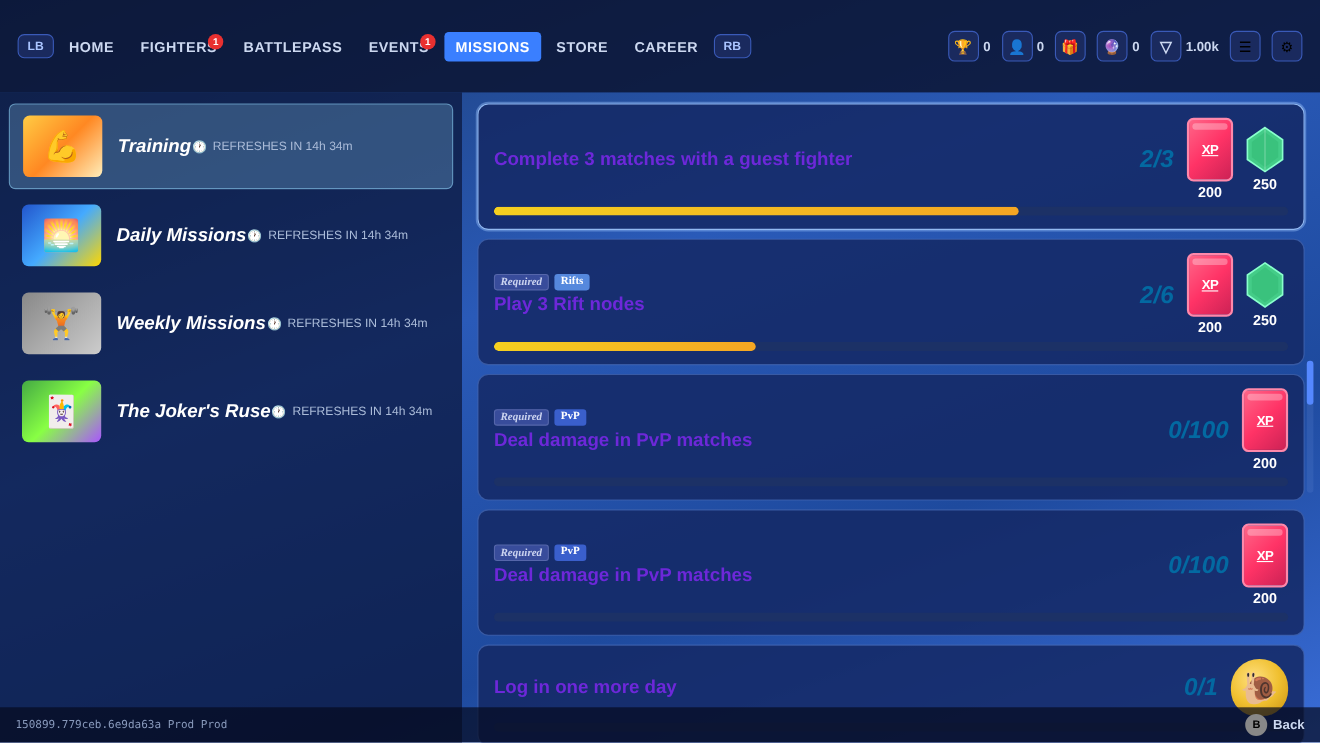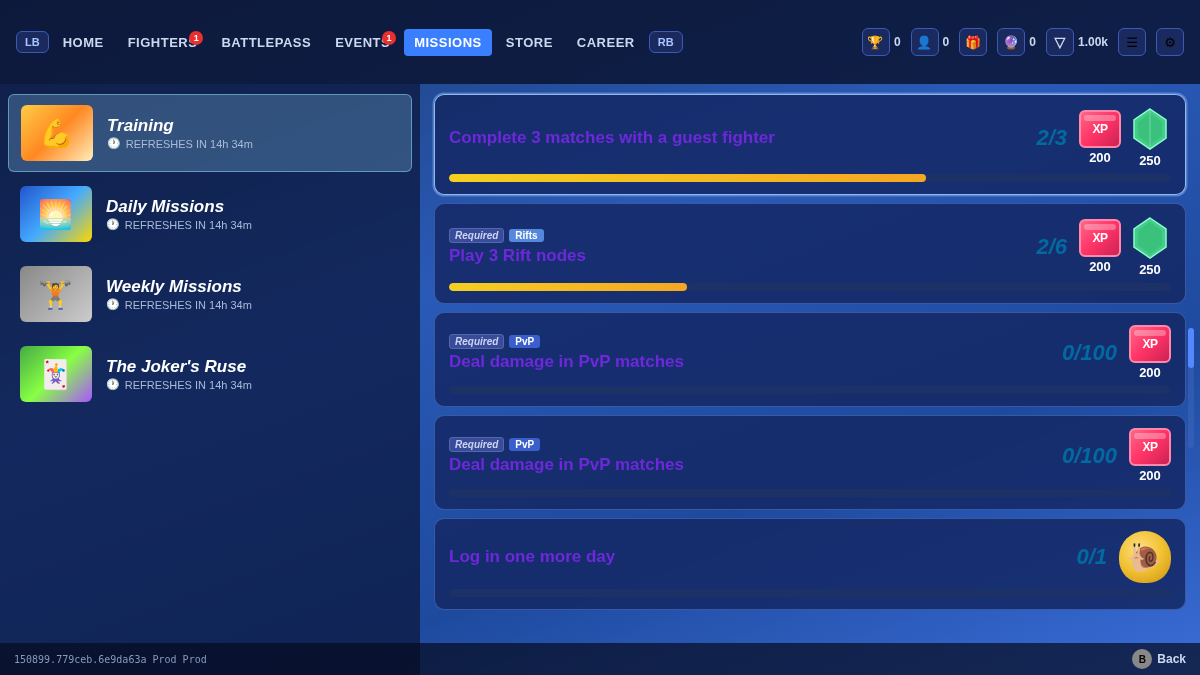--- a/index.html
+++ b/index.html
@@ -140,21 +140,21 @@
       background: linear-gradient(135deg, #2255cc, #44aaff, #ffd700);
     }
     .thumb-weekly {
       background: linear-gradient(135deg, #888, #aaa, #ccc);
     }
     .thumb-joker {
       background: linear-gradient(135deg, #44aa44, #88ff44, #aa55ff);
     }
     .sidebar-item-info {
       display: flex;
-      flex-direction: column;
+      flex-direction: row;
       gap: 1px;
     }
     .sidebar-item-title {
       color: white;
       font-size: 17px;
       font-weight: 900;
       font-style: italic;
     }
     .sidebar-item-sub {
       display: flex;
@@ -196,23 +196,23 @@
     .mission-card-top {
       display: flex;
       align-items: center;
       justify-content: space-between;
     }
     .mission-title-area {
       flex: 1;
     }
     .mission-required {
       display: flex;
-      align-items: center;
       gap: 5px;
       margin-bottom: 3px;
+      font-family: Liberation Serif, serif;
     }
     .required-label {
       background: rgba(60, 80, 160, 0.9);
       color: #ccd4f0;
       font-size: 10px;
       font-weight: bold;
       padding: 1px 5px;
       border-radius: 3px;
       border: 1px solid #5566aa;
       font-style: italic;
@@ -245,31 +245,32 @@
       gap: 8px;
     }
     .reward-item {
       display: flex;
       flex-direction: column;
       align-items: center;
       gap: 2px;
     }
     .xp-badge {
       width: 42px;
-      height: 38px;
+      height: 58px;
       background: linear-gradient(135deg, #ff6688, #ff3366, #cc2255);
       border-radius: 6px;
       border: 2px solid #ff88aa;
       display: flex;
       align-items: center;
       justify-content: center;
       font-size: 11px;
       font-weight: 900;
       color: white;
       position: relative;
+      text-decoration: underline;
     }
     .xp-badge::before {
       content: '';
       position: absolute;
       top: 3px;
       left: 3px;
       right: 3px;
       height: 6px;
       background: rgba(255,255,255,0.3);
       border-radius: 3px;

